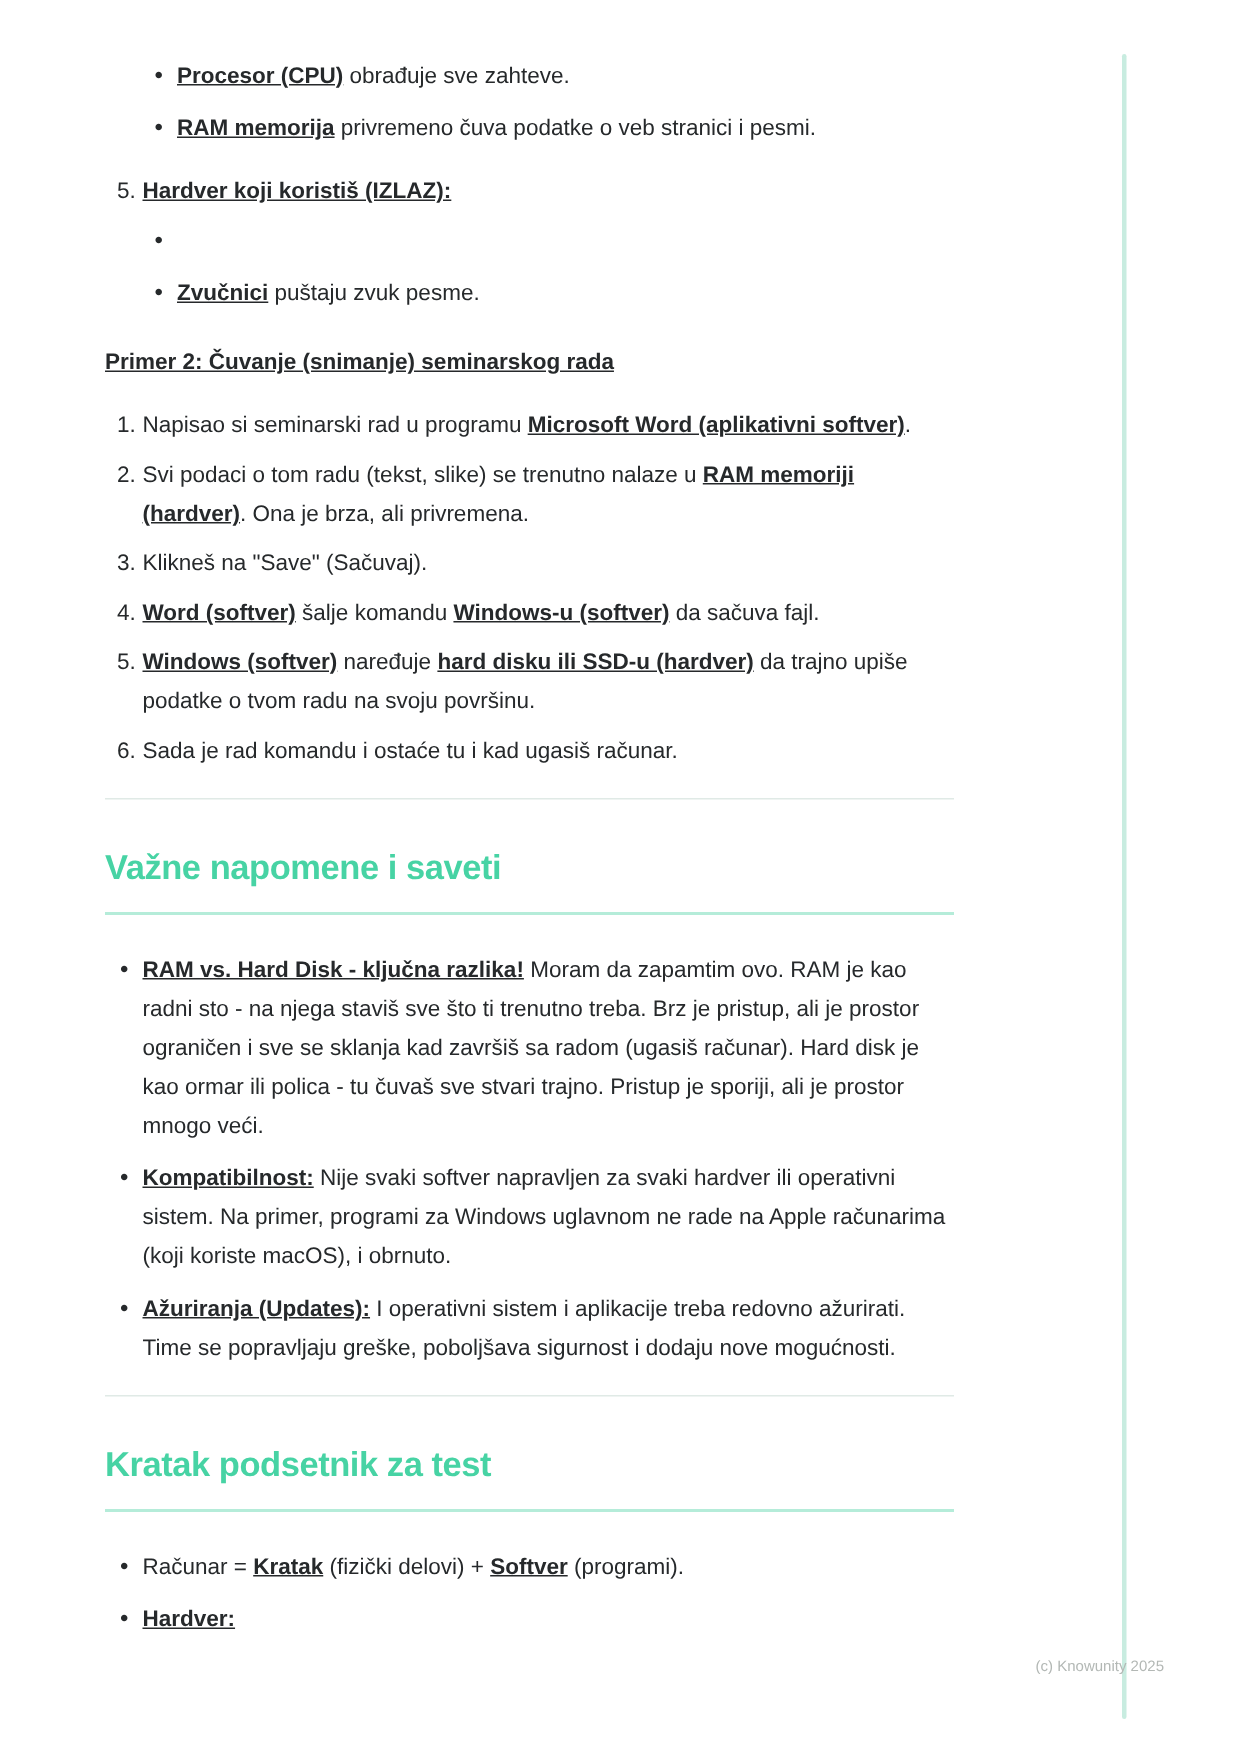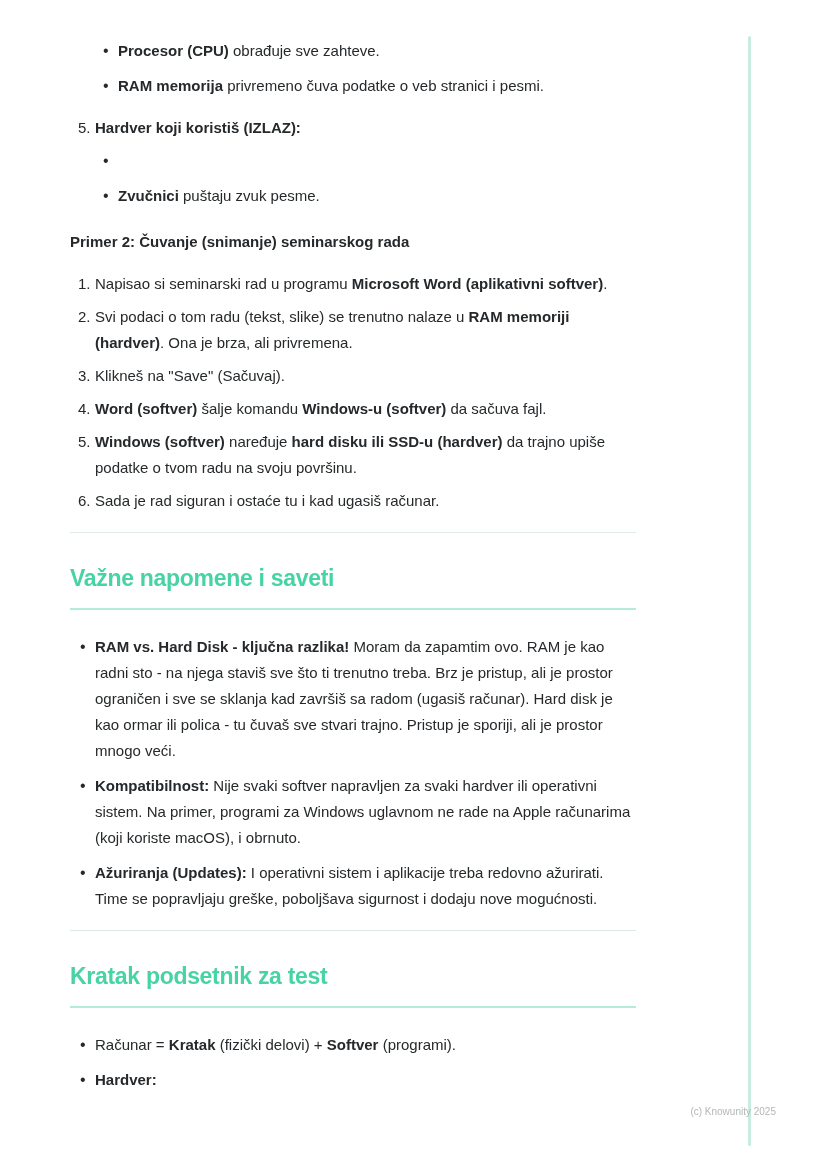--- a/index.html
+++ b/index.html
@@ -19,21 +19,21 @@
     font-size: 15px; line-height: 26px;
   }
 
   
   .blist { list-style: none; margin: 0; padding: 0; }
   .li { display: flex; align-items: flex-start; margin: 0 0 9px 0; }
   .dot { flex: 0 0 15px; margin-left: 10px; color: var(--text, #26292b); }
   .dot::before { content: "\2022"; font-size: 16px; }
   .blist.nested .dot { margin-left: 33px; }
   .txt { margin: 0; }
-  .seg.b { font-weight: 700; }
+  .seg.b { font-weight: 700; text-decoration: underline; }
 
   .intro-list { margin-bottom: 16px; }
   .sub-list { margin-bottom: 20px; }
 
   
   .numrow { display: flex; align-items: flex-start; margin: 0 0 7px 0; }
   .num { flex: 0 0 17px; margin-left: 8px; text-align: left; }
   .item5 { margin-bottom: 7px; }
 
   .para-bold { margin: 0 0 16px 0; font-weight: 700; }
@@ -120,21 +120,21 @@
       <div class="numrow">
         <span class="num">4.</span>
         <p class="txt"><span class="seg b">Word (softver)</span><span class="seg"> šalje komandu </span><span class="seg b">Windows-u (softver)</span><span class="seg"> da sačuva fajl.</span></p>
       </div>
       <div class="numrow">
         <span class="num">5.</span>
         <p class="txt"><span class="seg b">Windows (softver)</span><span class="seg"> naređuje </span><span class="seg b">hard disku ili SSD-u (hardver)</span><span class="seg"> da trajno upiše podatke o tvom radu na svoju površinu.</span></p>
       </div>
       <div class="numrow">
         <span class="num">6.</span>
-        <p class="txt"><span class="seg">Sada je rad siguran i ostaće tu i kad ugasiš računar.</span></p>
+        <p class="txt"><span class="seg">Sada je rad komandu i ostaće tu i kad ugasiš računar.</span></p>
       </div>
     </div>
 
     <hr class="divider">
 
     <h2 class="section-title">Važne napomene i saveti</h2>
 
     <ul class="blist section-list">
       <li class="li">
         <span class="dot"></span>

